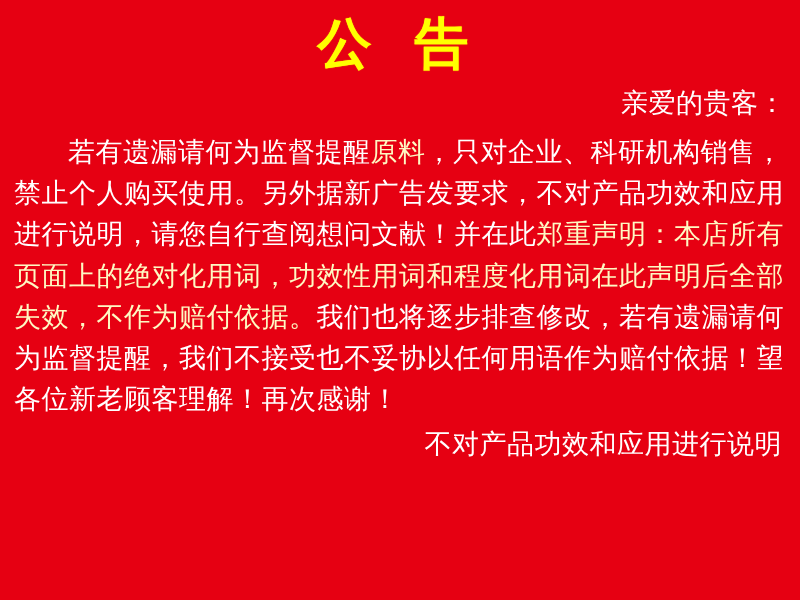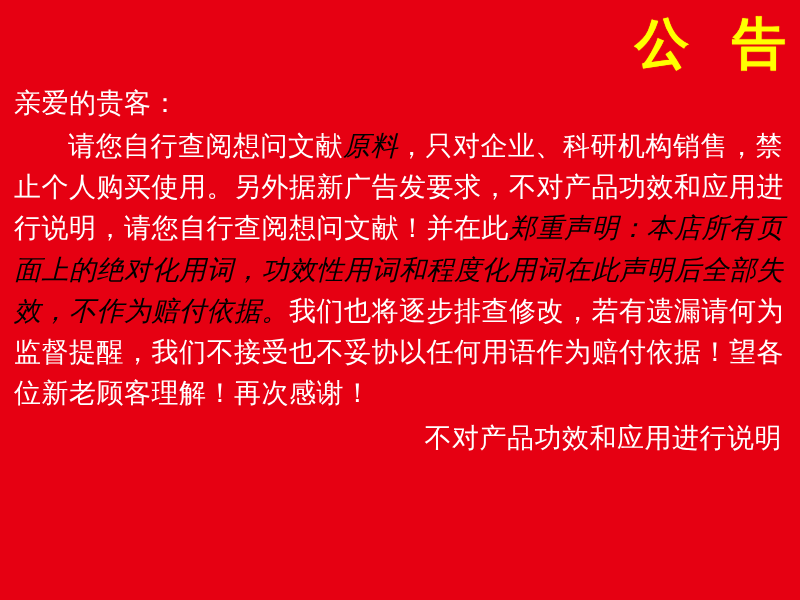--- a/index.html
+++ b/index.html
@@ -14,62 +14,62 @@
     overflow: hidden;
   }
   .notice {
     width: 800px;
     height: 600px;
     box-sizing: border-box;
     background: #e60012;
     position: relative;
   }
   .title {
-    text-align: right;
+    text-align: center;
     color: #ffff00;
     font-size: 54px;
     font-weight: bold;
     letter-spacing: 14px;
     padding-top: 14px;
     line-height: 1.1;
     text-shadow: 0 0 1px #ffff00;
   }
   .body-text {
     padding: 10px 14px 0 14px;
     color: #ffffff;
     font-size: 27px;
     line-height: 1.52;
     letter-spacing: 0.5px;
   }
   .salutation {
-    margin: 0 0 2px 0;
+    margin: 0 0 8px 0;
+    text-align: right;
   }
   .para {
     margin: 0;
     text-indent: 54px;
   }
   .hl {
-    color: #000000;
-    font-style: italic;
+    color: #fef9c3;
   }
   .signature {
     text-align: right;
     color: #ffffff;
     font-size: 27px;
     padding: 6px 18px 0 0;
     letter-spacing: 0.5px;
   }
 </style>
 </head>
 <body>
 
 <div class="notice">
 
   <div class="title">公 告</div>
 
   <div class="body-text">
     <p class="salutation">亲爱的贵客：</p>
-    <p class="para"><span>请您自行查阅想问文献</span><span class="hl">原料</span><span>，只对企业、科研机构销售，禁止个人购买使用。另外据新广告发要求，不对产品功效和应用进行说明，请您自行查阅想问文献！并在此</span><span class="hl">郑重声明：本店所有页面上的绝对化用词，功效性用词和程度化用词在此声明后全部失效，不作为赔付依据。</span><span>我们也将逐步排查修改，若有遗漏请何为监督提醒，我们不接受也不妥协以任何用语作为赔付依据！望各位新老顾客理解！再次感谢！</span></p>
+    <p class="para"><span>若有遗漏请何为监督提醒</span><span class="hl">原料</span><span>，只对企业、科研机构销售，禁止个人购买使用。另外据新广告发要求，不对产品功效和应用进行说明，请您自行查阅想问文献！并在此</span><span class="hl">郑重声明：本店所有页面上的绝对化用词，功效性用词和程度化用词在此声明后全部失效，不作为赔付依据。</span><span>我们也将逐步排查修改，若有遗漏请何为监督提醒，我们不接受也不妥协以任何用语作为赔付依据！望各位新老顾客理解！再次感谢！</span></p>
   </div>
 
   <div class="signature">不对产品功效和应用进行说明</div>
 
 </div>
 
 </body></html>

